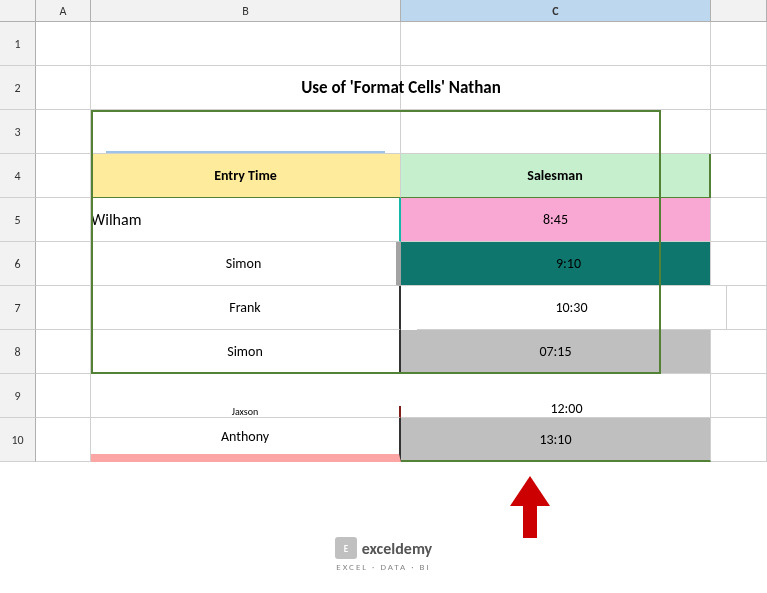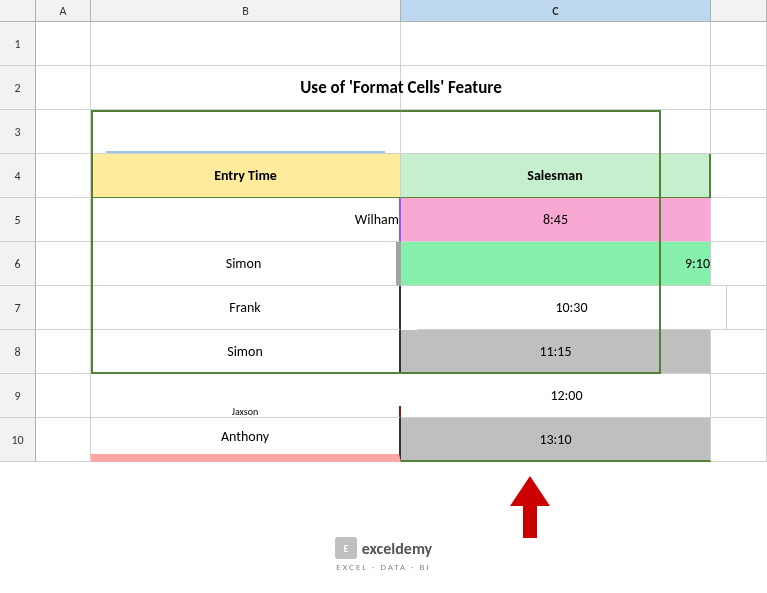--- a/index.html
+++ b/index.html
@@ -119,21 +119,21 @@
     <div class="dc col-b-w"></div>
     <div class="dc col-c-w"></div>
     <div class="dc" style="flex:1;"></div>
   </div>
 
   <div class="data-row">
     <div class="rn">2</div>
     <div class="dc col-a-w"></div>
     <div class="dc col-b-w" style="overflow:visible; position:relative;">
       <div style="position:absolute; left:0; width:620px; height:100%; display:flex; align-items:center; justify-content:center; z-index:2;">
-        <div style="font-size:17px; font-weight:bold; color:#000; white-space:nowrap;">Use of 'Format Cells' Feature</div>
+        <div style="font-size:17px; font-weight:bold; color:#000; white-space:nowrap;">Use of 'Format Cells' Nathan</div>
       </div>
     </div>
     <div class="dc col-c-w"></div>
     <div class="dc" style="flex:1;"></div>
   </div>
 
   <div class="data-row">
     <div class="rn">3</div>
     <div class="dc col-a-w"></div>
     <div class="dc col-b-w" style="position:relative;">
@@ -151,36 +151,36 @@
     </div>
     <div class="dc col-b-w" style="background:#c6efce; border-right:2px solid #538135; border-bottom:1px solid #538135; font-weight:bold; font-size:14px; display:flex; align-items:center; justify-content:center;">
       <span>Salesman</span>
     </div>
     <div class="dc" style="flex:1;"></div>
   </div>
 
   <div class="data-row">
     <div class="rn">5</div>
     <div class="dc col-a-w"></div>
-    <div class="dc col-b-w" style="border-right:2px solid #8b5cf6; font-size:14px; display:flex; align-items:center; justify-content:flex-end;">
+    <div class="dc col-b-w" style="border-right:2px solid #14b8a6; font-size:16px; display:flex; align-items:center; justify-content:flex-start;">
       <span>Wilham</span>
     </div>
     <div class="dc col-c-w" style="background:#f9a8d4; font-size:14px; display:flex; align-items:center; justify-content:center;">
       <span>8:45</span>
     </div>
     <div class="dc" style="flex:1;"></div>
   </div>
 
   <div class="data-row">
     <div class="rn">6</div>
     <div class="dc col-a-w"></div>
     <div class="dc col-b-w" style="border-right:5px solid #a3a3a3; font-size:14px; display:flex; align-items:center; justify-content:center;">
       <span>Simon</span>
     </div>
-    <div class="dc col-c-w" style="background:#86efac; font-size:14px; display:flex; align-items:center; justify-content:flex-end;padding-left:26px;">
+    <div class="dc col-c-w" style="background:#0f766e; font-size:14px; display:flex; align-items:center; justify-content:center;padding-left:26px;">
       <span>9:10</span>
     </div>
     <div class="dc" style="flex:1;"></div>
   </div>
 
   <div class="data-row">
     <div class="rn">7</div>
     <div class="dc col-a-w"></div>
     <div class="dc col-b-w" style="border-right:2px solid #333; font-size:14px; display:flex; align-items:center; justify-content:center;">
       <span>Frank</span>
@@ -191,32 +191,32 @@
     <div class="dc" style="flex:1;"></div>
   </div>
 
   <div class="data-row">
     <div class="rn">8</div>
     <div class="dc col-a-w"></div>
     <div class="dc col-b-w" style="border-right:2px solid #333; font-size:14px; display:flex; align-items:center; justify-content:center;">
       <span>Simon</span>
     </div>
     <div class="dc col-c-w" style="background:#bfbfbf; font-size:14px; display:flex; align-items:center; justify-content:center;">
-      <span>11:15</span>
+      <span>07:15</span>
     </div>
     <div class="dc" style="flex:1;"></div>
   </div>
 
   <div class="data-row">
     <div class="rn">9</div>
     <div class="dc col-a-w"></div>
     <div class="dc col-b-w" style="border-right:2px solid #7f1d1d; font-size:10px; display:flex; align-items:center; justify-content:center;margin-top:32px;">
       <span>Jaxson</span>
     </div>
-    <div class="dc col-c-w" style="background:#ffffff; font-size:14px; display:flex; align-items:center; justify-content:center;padding-left:22px;">
+    <div class="dc col-c-w" style="background:#ffffff; font-size:14px; display:flex; align-items:flex-end; justify-content:center;padding-left:22px;">
       <span>12:00</span>
     </div>
     <div class="dc" style="flex:1;"></div>
   </div>
 
   <div class="data-row">
     <div class="rn">10</div>
     <div class="dc col-a-w"></div>
     <div class="dc col-b-w" style="border-right:2px solid #333; border-bottom:8px solid #fca5a5; font-size:14px; display:flex; align-items:center; justify-content:center;">
       <span>Anthony</span>

